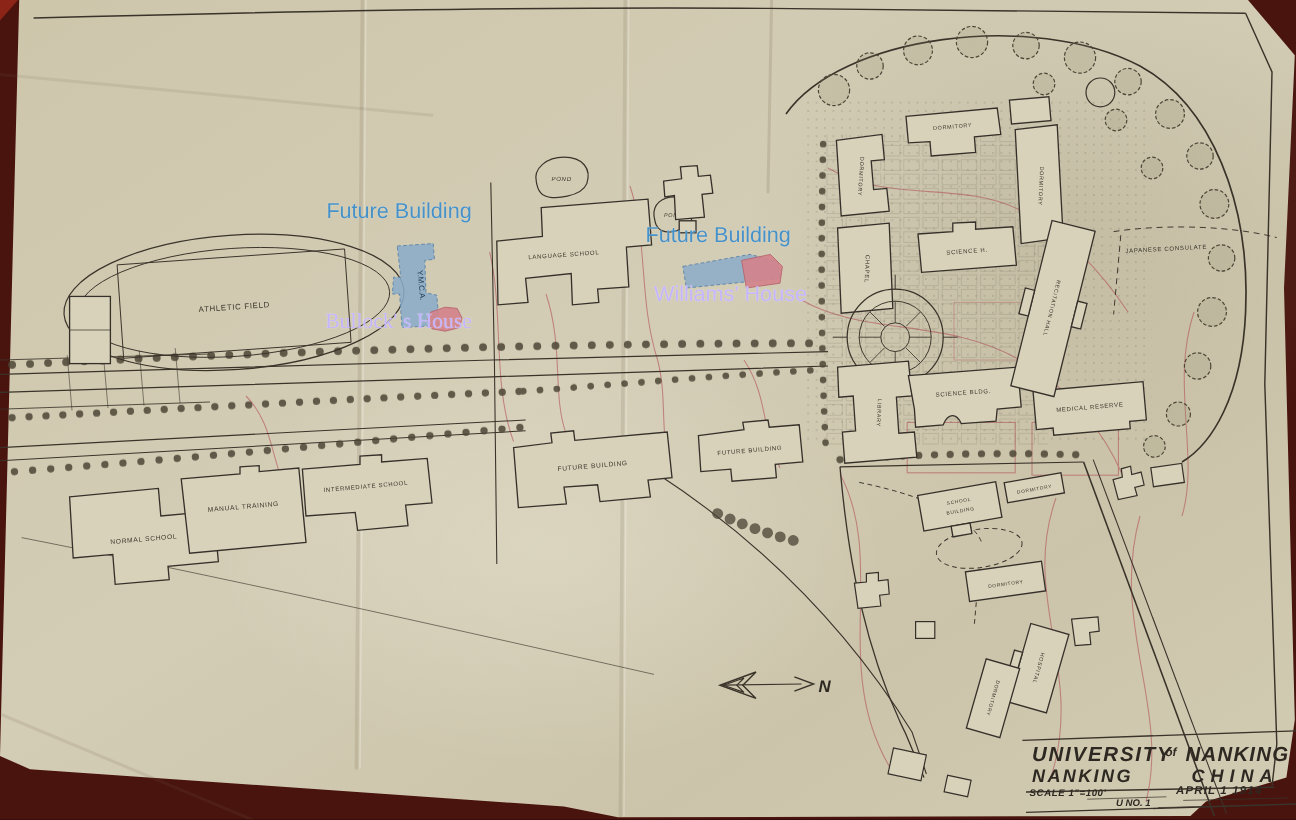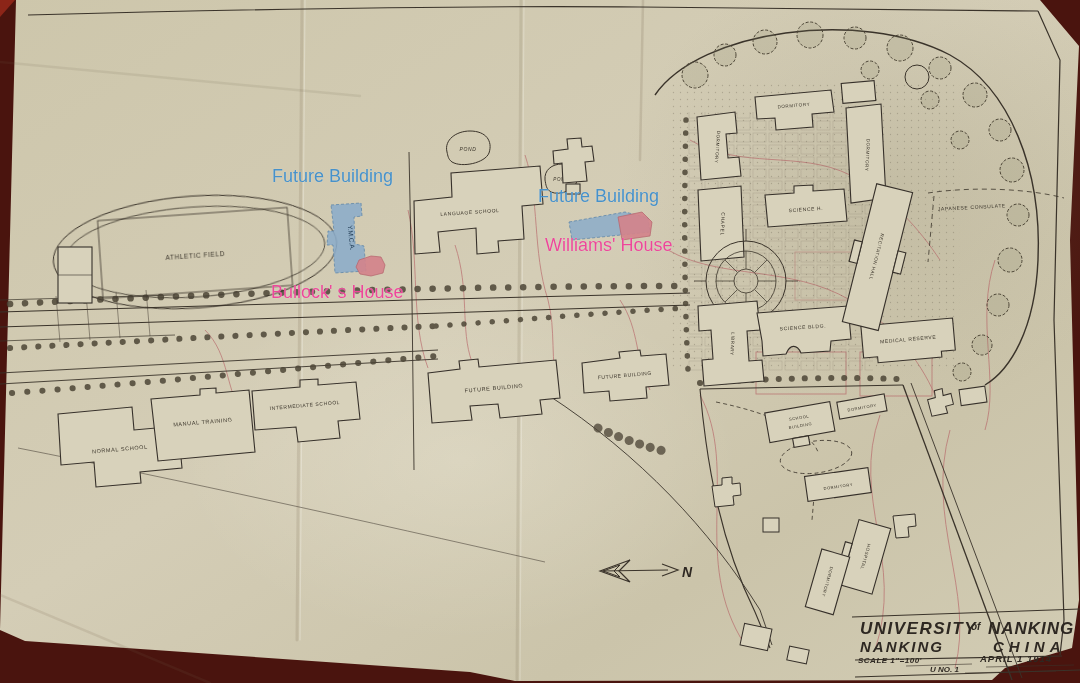--- a/index.html
+++ b/index.html
@@ -14,23 +14,23 @@
         letter-spacing:.6px;}
   .red{stroke:#b2555c;fill:none;stroke-width:.9;opacity:.62;}
   .trees{stroke:#4c4536;fill:none;stroke-linecap:round;opacity:.85;}
   .blob{fill:#8a8668;fill-opacity:.16;stroke:#4c4536;stroke-width:1;stroke-dasharray:3 1.7;}
   .ttl{font-family:"Liberation Sans",sans-serif;font-style:italic;font-weight:bold;
        fill:#2e2822;}
   
   .ann{position:absolute;font-size:18px;white-space:nowrap;
        text-shadow:0 0 1px rgba(255,255,255,.55);}
   .ann.blue{color:#4791c9;}
-  .ann.redt{color:#ec4899;}
+  .ann.redt{color:#c4b5fd;}
   #ann-fb1{left:272px;top:166px;}
-  #ann-bh {left:271px;top:282px;}
+  #ann-bh {left:271px;top:257px;font-family:Liberation Serif, serif;}
   #ann-fb2{left:538px;top:186px;}
   #ann-wh {left:545px;top:235px;}
 </style>
 </head>
 <body>
 
 <div class="stage">
 
 <svg width="1080" height="683" viewBox="0 0 1080 683">
   <defs>

